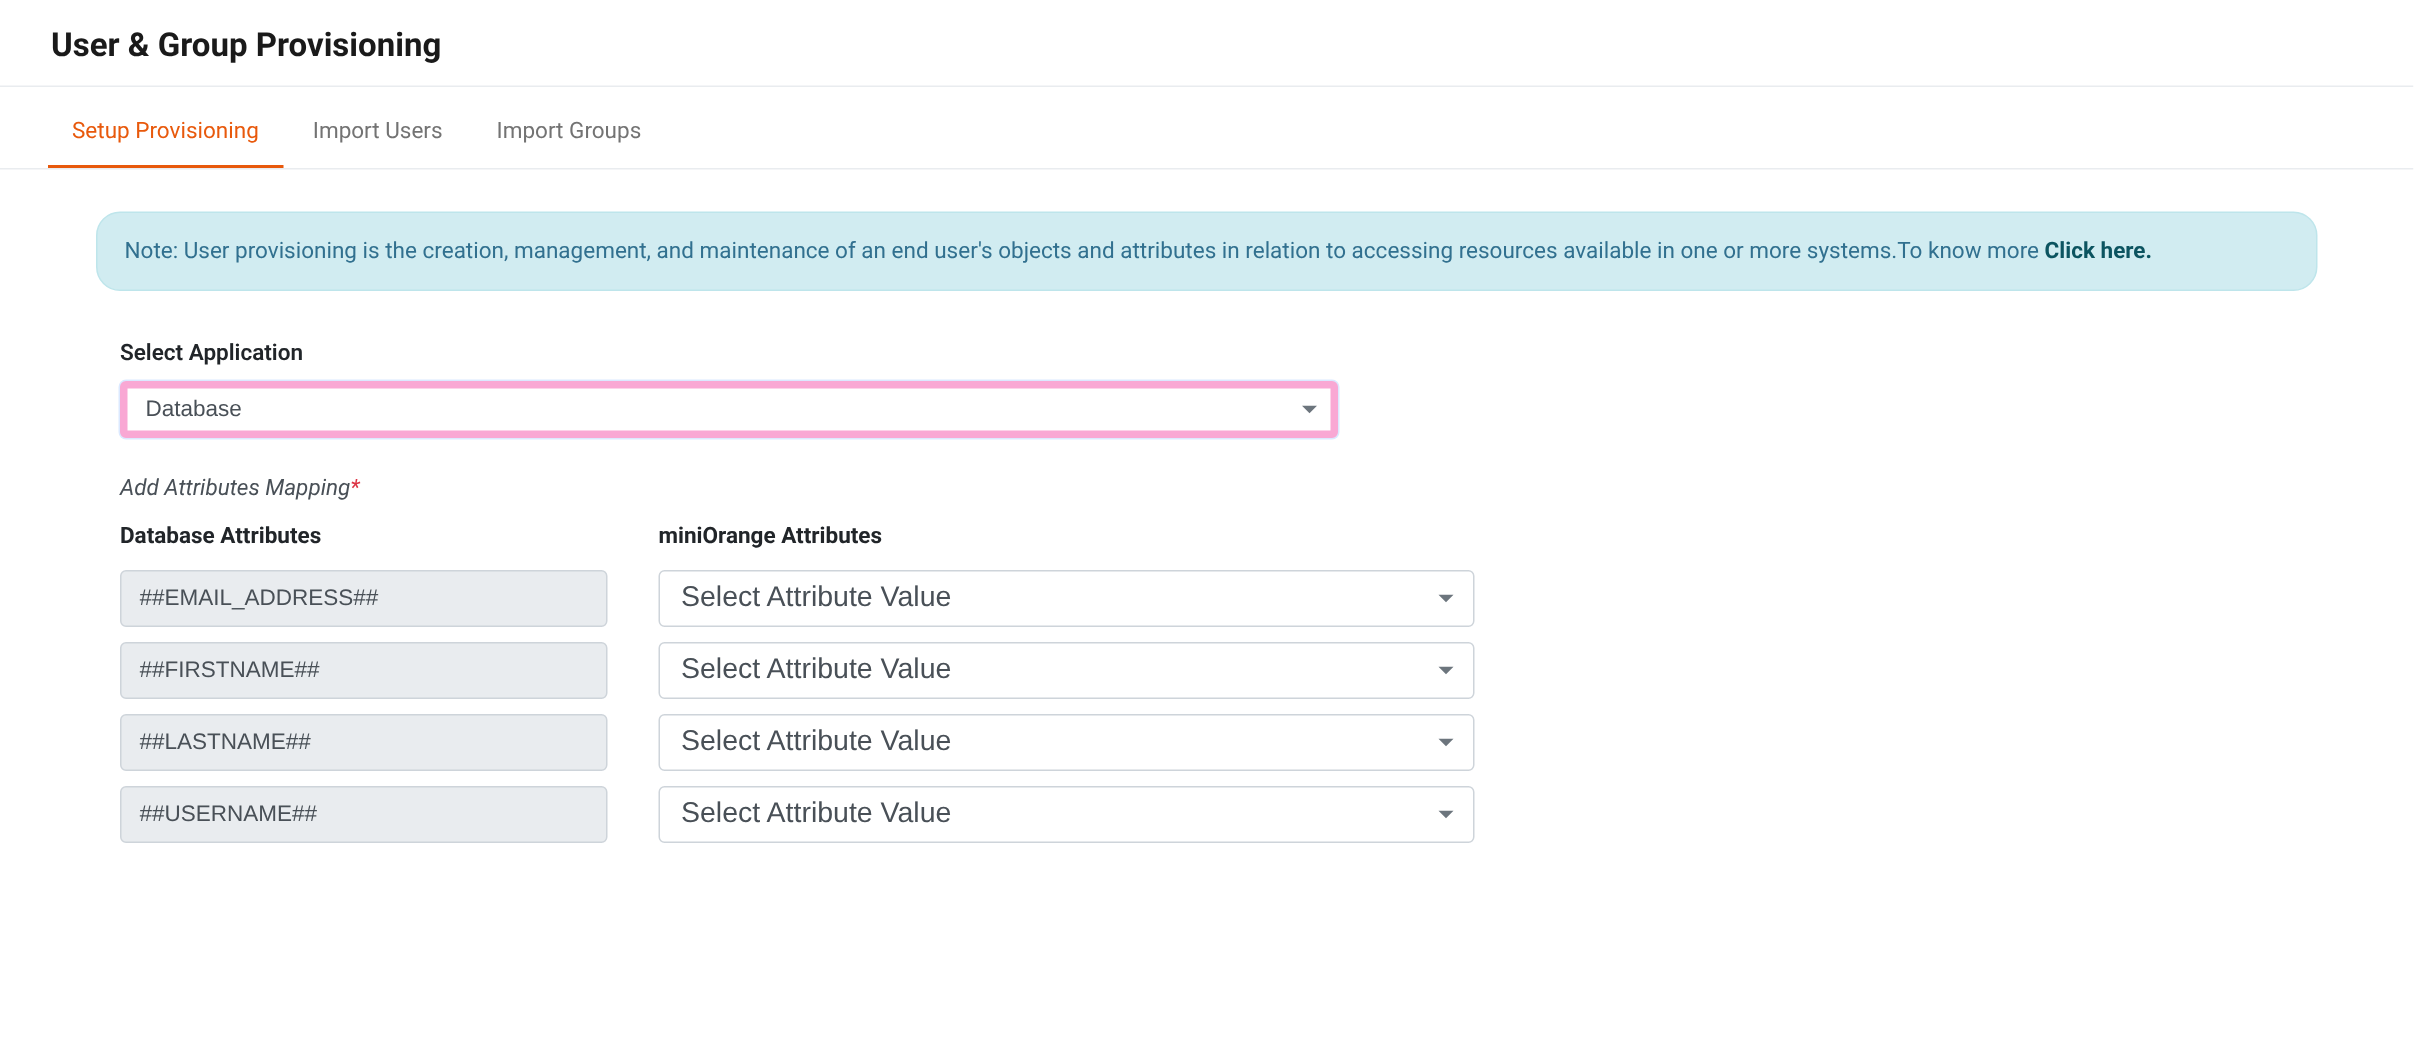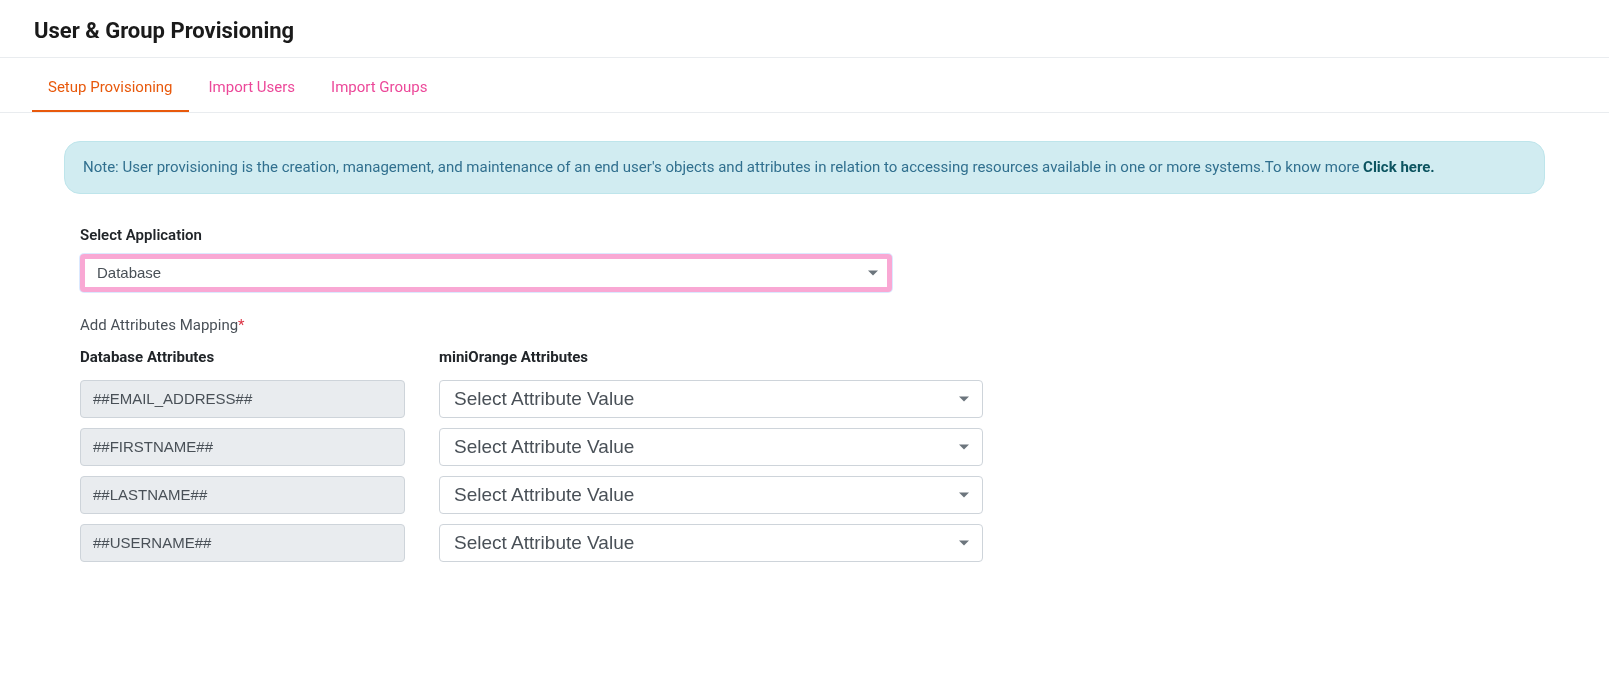--- a/index.html
+++ b/index.html
@@ -19,21 +19,21 @@
   }
   .tabs {
     display: flex;
     padding: 0 34px;
     border-bottom: 1px solid #e9ecef;
     margin-left: -2px;
   }
   .tab {
     padding: 20px 16px 14px 16px;
     font-size: 15px;
-    color: #ec4899;
+    color: #737373;
     cursor: pointer;
     border-bottom: 2px solid transparent;
     margin-right: 4px;
   }
   .tab.active {
     color: #e8590c;
     border-bottom-color: #e8590c;
   }
   .content {
     padding: 28px 64px;
@@ -68,20 +68,21 @@
     display: block;
     margin-bottom: 10px;
     color: #212529;
   }
   .form-label-light {
     font-weight: 400;
     color: #495057;
     font-size: 15px;
     display: block;
     margin-bottom: 14px;
+    font-style: italic;
   }
   .required {
     color: #dc3545;
   }
   .select-app {
     width: 812px;
     height: 38px;
     border: 5px solid #f9a8d4;
     border-radius: 4px;
     padding: 0 12px;

